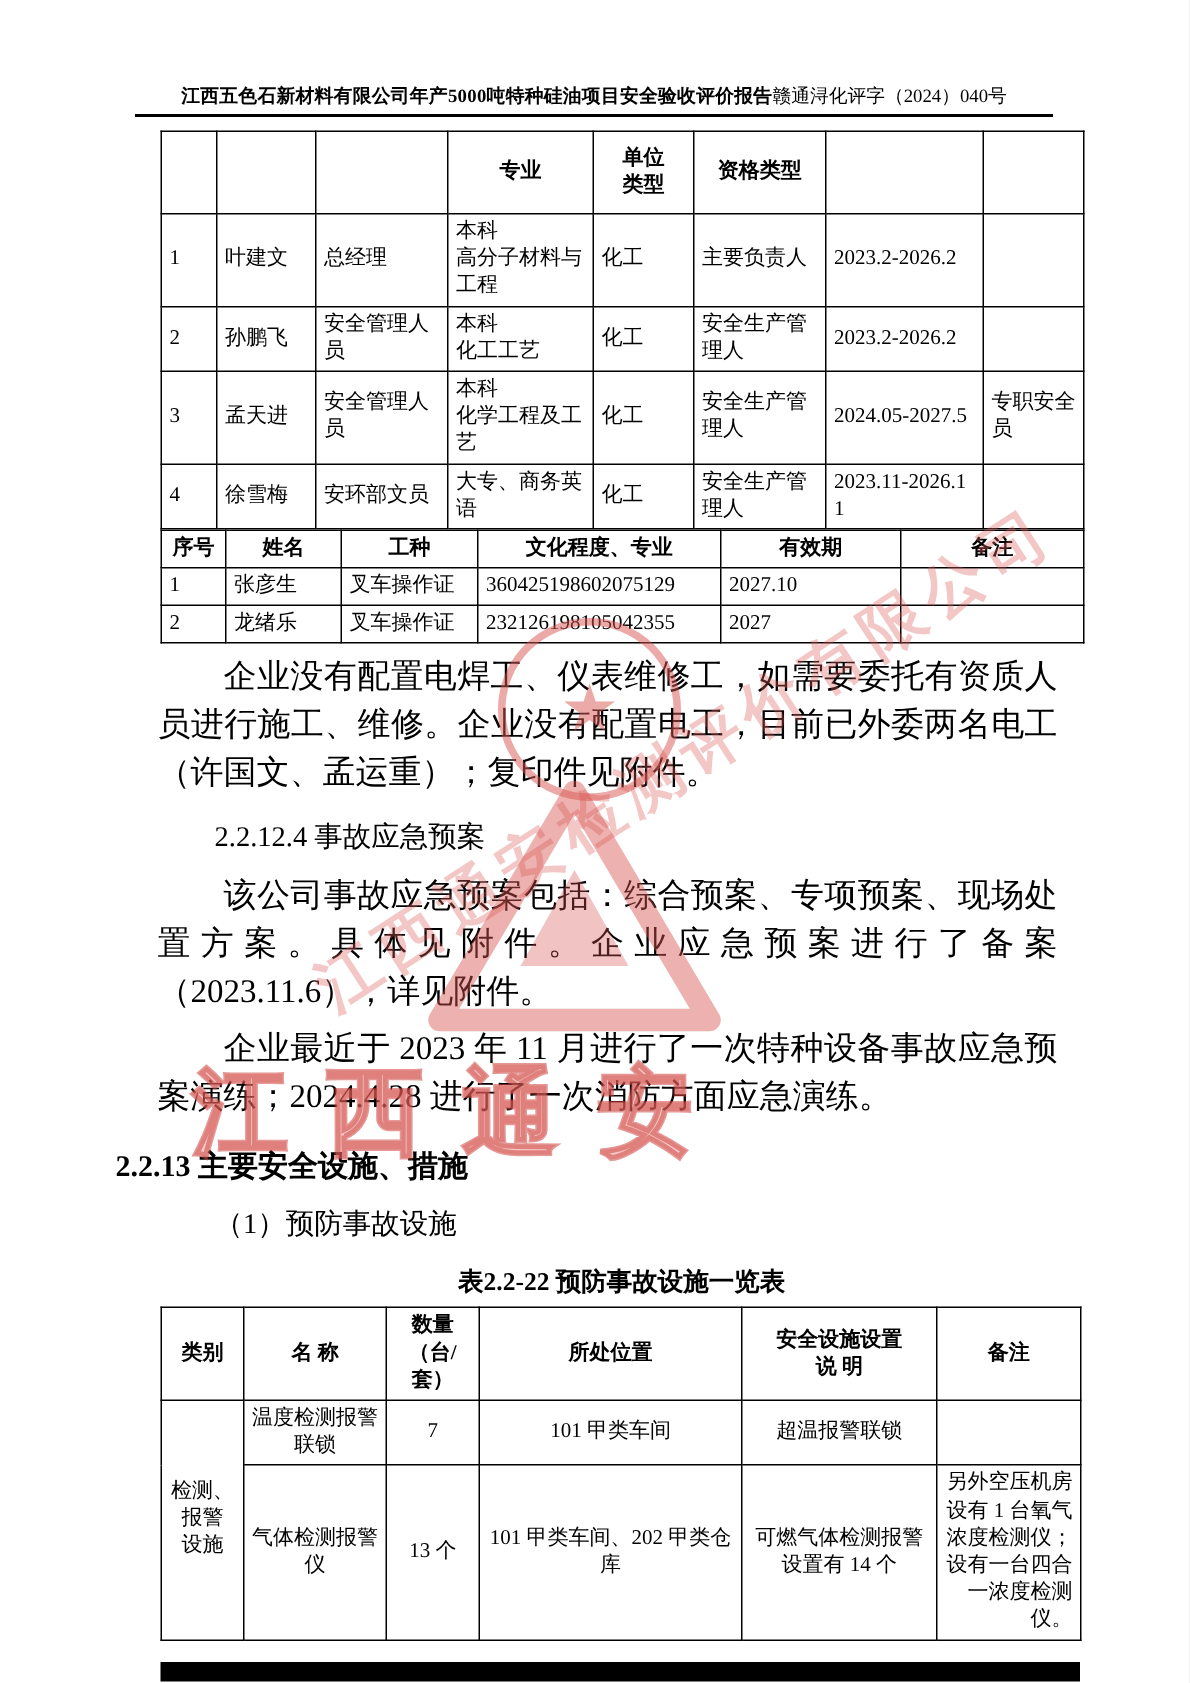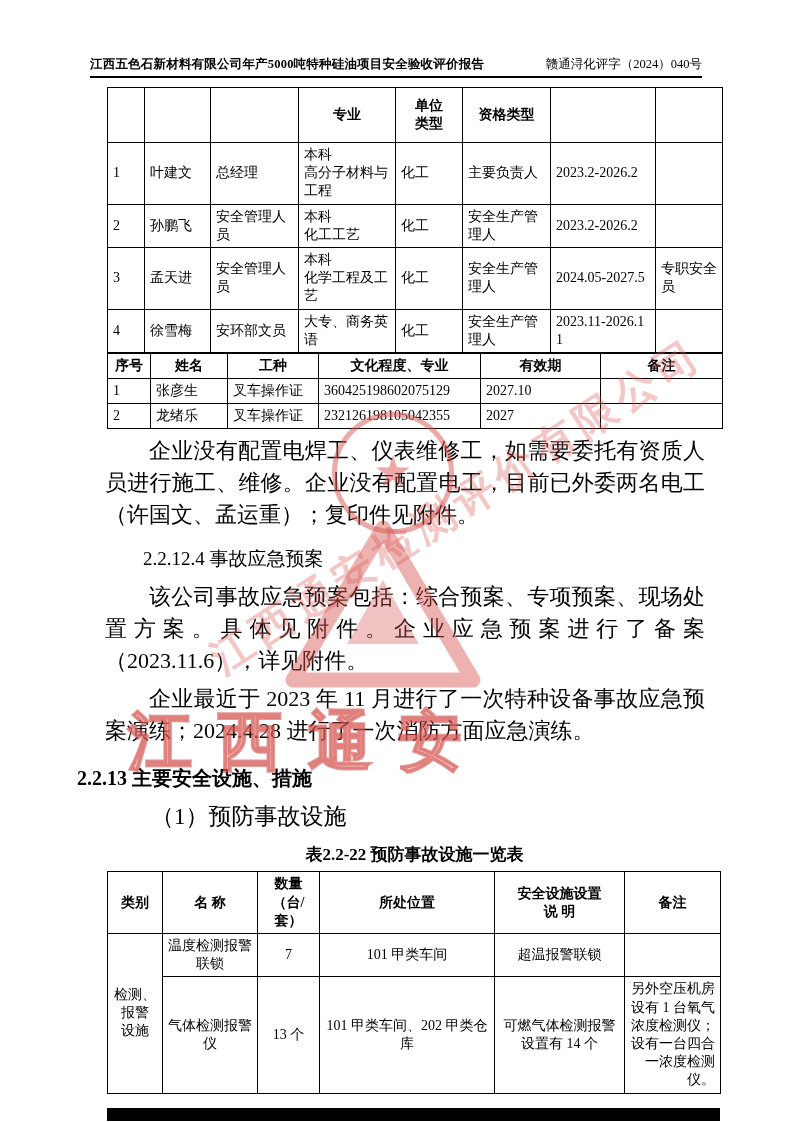--- a/index.html
+++ b/index.html
@@ -1,21 +1,21 @@
 <!DOCTYPE html>
 <html><head>
 <meta charset="utf-8">
 <style>
   html,body{margin:0;padding:0;background:#e8e8e8;}
   .page{position:relative;width:793px;height:1122px;background:#ffffff;margin:0 auto;
         font-family:"Liberation Serif",serif;color:#000;overflow:hidden;}
   .content{position:absolute;left:77px;top:56px;width:648px;z-index:1;}
 
   
-  .doc-header{display:flex;justify-content:space-between;align-items:flex-end;
+  .doc-header{display:flex;justify-content:center;align-items:flex-end;
               margin-left:13px;width:612px;border-bottom:2px solid #000;padding-bottom:3px;}
   .doc-header .h-title{font-size:12.5px;font-weight:bold;letter-spacing:.2px;}
   .doc-header .h-no{font-size:12.5px;}
 
   
   table{border-collapse:collapse;table-layout:fixed;font-size:14px;line-height:1.3;
         margin-left:30px;background:#fff;}
   td,th{border:1px solid #000;padding:3px 5px;vertical-align:middle;
         white-space:pre-line;word-break:break-all;text-align:left;font-weight:normal;}
   th{font-weight:bold;text-align:center;}
@@ -27,21 +27,21 @@
   .t3 td.left{text-align:right;}
   .t3 .hdr th{height:34px;}
 
   .tbl-title{width:615px;margin:10px 0 5px 30px;text-align:center;font-weight:bold;font-size:17px;}
 
   
   .para{width:600px;margin:6px 0 0 28px;font-size:22px;line-height:32px;
         text-indent:2em;text-align:justify;}
   .h4{width:600px;margin:12px 0 0 28px;font-size:19px;line-height:32px;text-indent:2em;}
   .h3{margin:16px 0 0 0;font-size:20px;font-weight:bold;line-height:30px;}
-  .sub{width:600px;margin:8px 0 0 28px;font-size:23px;line-height:32px;text-indent:2em;}
+  .sub{width:600px;margin:8px 0 0 28px;font-size:19px;line-height:32px;text-indent:2em;}
 
   .bottom-bar{width:613px;height:13px;background:#000;margin:14px 0 0 30px;}
 
   
   .wm{position:absolute;inset:0;z-index:10;pointer-events:none;}
   .wm-diag{position:absolute;left:215px;top:635px;transform:rotate(-33deg);
            transform-origin:0 50%;white-space:nowrap;font-size:42px;font-weight:bold;
            letter-spacing:6px;color:rgba(219,94,90,0.35);}
   .wm-ring{position:absolute;left:332px;top:412px;width:112px;height:112px;border-radius:50%;
            border:5px solid rgba(216,84,80,0.5);display:flex;align-items:center;justify-content:center;}

